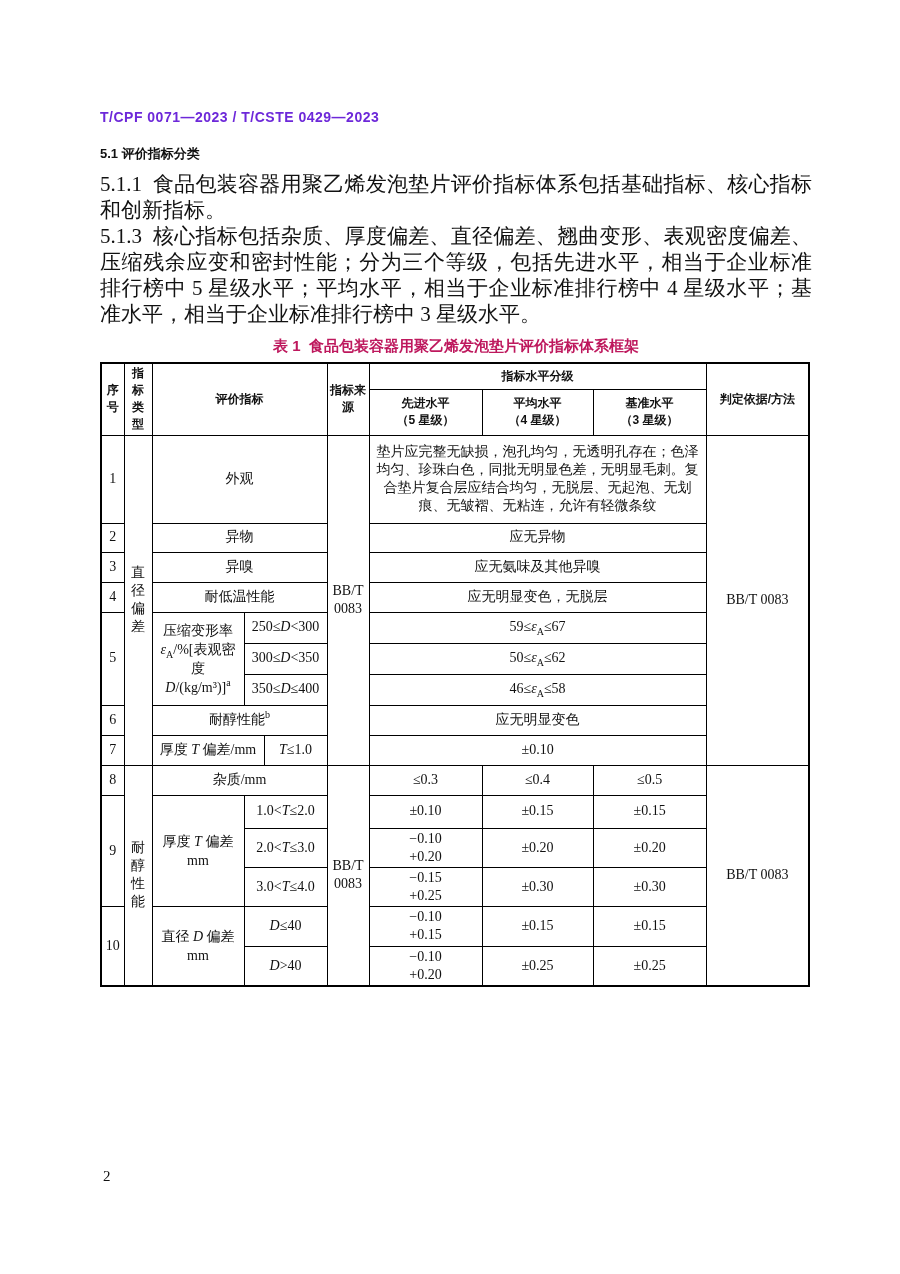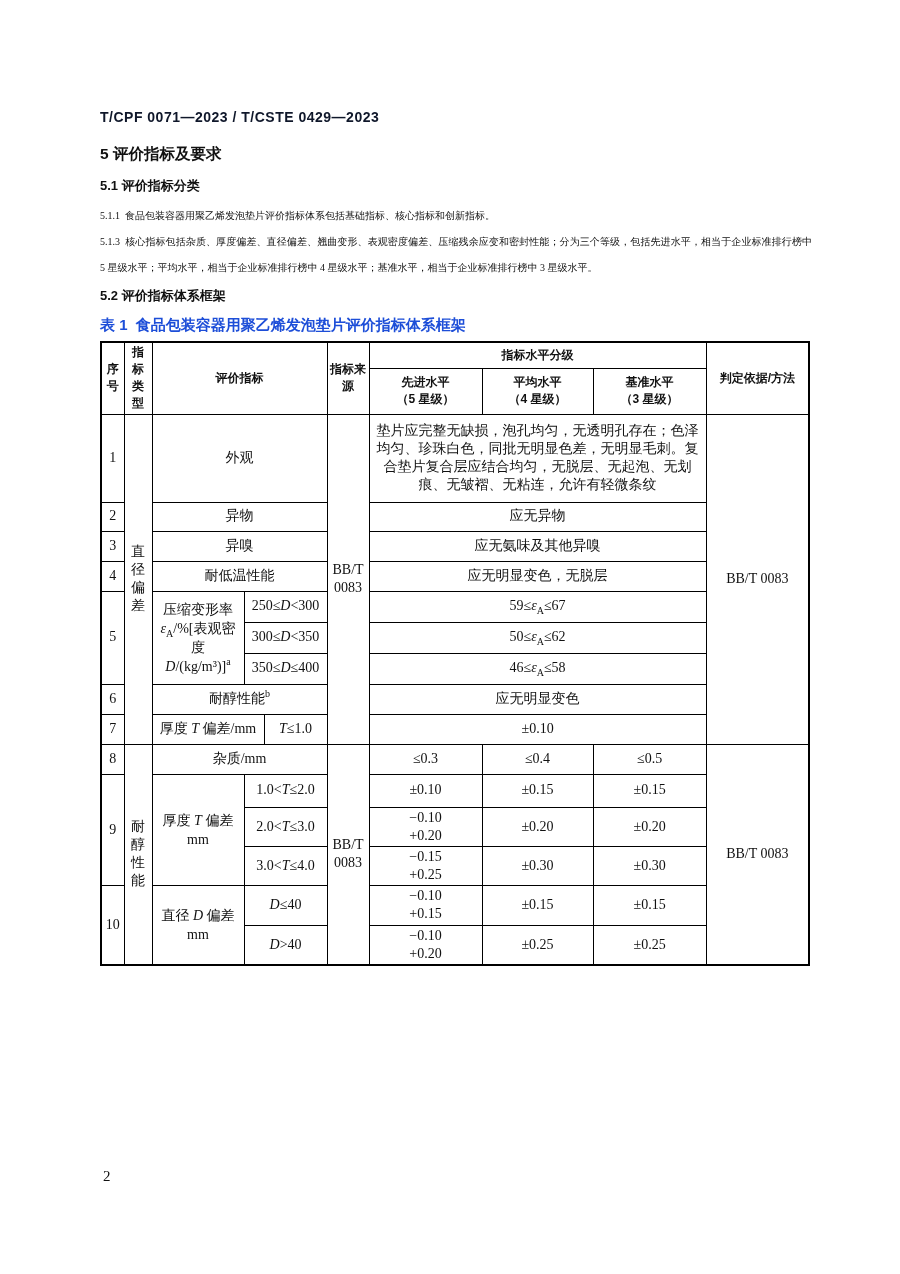--- a/index.html
+++ b/index.html
@@ -4,43 +4,43 @@
 <style>
   html,body{margin:0;padding:0;background:#e8e8e8;}
   .page{
     position:relative;width:900px;height:1274px;background:#ffffff;
     font-family:"Liberation Serif","DejaVu Serif",serif;color:#1a1a1a;
     overflow:hidden;margin:0 auto;
   }
   .content{position:absolute;left:100px;top:108px;width:712px;}
   .doc-code{
     font-family:"Liberation Sans","DejaVu Sans",sans-serif;
-    font-size:14px;line-height:18px;letter-spacing:.5px;color:#0f172a;
+    font-size:14px;line-height:18px;letter-spacing:.5px;color:#6d28d9;
     margin:0 0 18px 0;font-weight:600;
   }
   .h-main{
     font-family:"Liberation Sans","DejaVu Sans",sans-serif;
     font-size:15.5px;line-height:20px;font-weight:bold;color:#111;
     margin:0 0 12px 0;
   }
   .h-sub{
     font-family:"Liberation Sans","DejaVu Sans",sans-serif;
     font-size:13px;line-height:20px;font-weight:bold;color:#111;
     margin:0 0 7px 0;
   }
   .h-sub.spaced{margin-top:5px;}
   p.clause{
-    font-size:10px;line-height:26px;margin:0;color:#111;
+    font-size:21px;line-height:26px;margin:0;color:#111;
     text-align:justify;white-space:pre-wrap;
   }
   p.clause.indent{text-indent:2em;}
   .table-title{
     font-family:"Liberation Sans","DejaVu Sans",sans-serif;
-    font-size:15px;line-height:19px;font-weight:bold;color:#1d4ed8;
-    text-align:left;margin:9px 0 7px 0;white-space:pre-wrap;
+    font-size:15px;line-height:19px;font-weight:bold;color:#be185d;
+    text-align:center;margin:9px 0 7px 0;white-space:pre-wrap;
   }
   table.std{
     border-collapse:collapse;table-layout:fixed;width:708px;
     border:2px solid #000;
   }
   table.std td{
     border:1px solid #000;text-align:center;vertical-align:middle;
     font-size:14px;line-height:1.3;padding:1px 2px;color:#111;
     overflow:hidden;word-break:break-all;
   }
@@ -61,25 +61,23 @@
   .page-num{position:absolute;left:103px;top:1168px;font-size:15px;color:#111;}
 </style>
 </head>
 <body>
 
 <div class="page">
   <div class="content">
 
     <div class="doc-code">T/CPF 0071—2023 / T/CSTE 0429—2023</div>
 
-    <div class="h-main">5  评价指标及要求</div>
     <div class="h-sub">5.1  评价指标分类</div>
     <p class="clause">5.1.1  食品包装容器用聚乙烯发泡垫片评价指标体系包括基础指标、核心指标和创新指标。</p>
     <p class="clause">5.1.3  核心指标包括杂质、厚度偏差、直径偏差、翘曲变形、表观密度偏差、压缩残余应变和密封性能；分为三个等级，包括先进水平，相当于企业标准排行榜中 5 星级水平；平均水平，相当于企业标准排行榜中 4 星级水平；基准水平，相当于企业标准排行榜中 3 星级水平。</p>
-    <div class="h-sub spaced">5.2  评价指标体系框架</div>
 
     <div class="table-title">表 1  食品包装容器用聚乙烯发泡垫片评价指标体系框架</div>
 
     <table class="std">
       <colgroup>
         <col style="width:23px">
           <col style="width:28px">
           <col style="width:92px">
         <col style="width:20px">
           <col style="width:63px">

